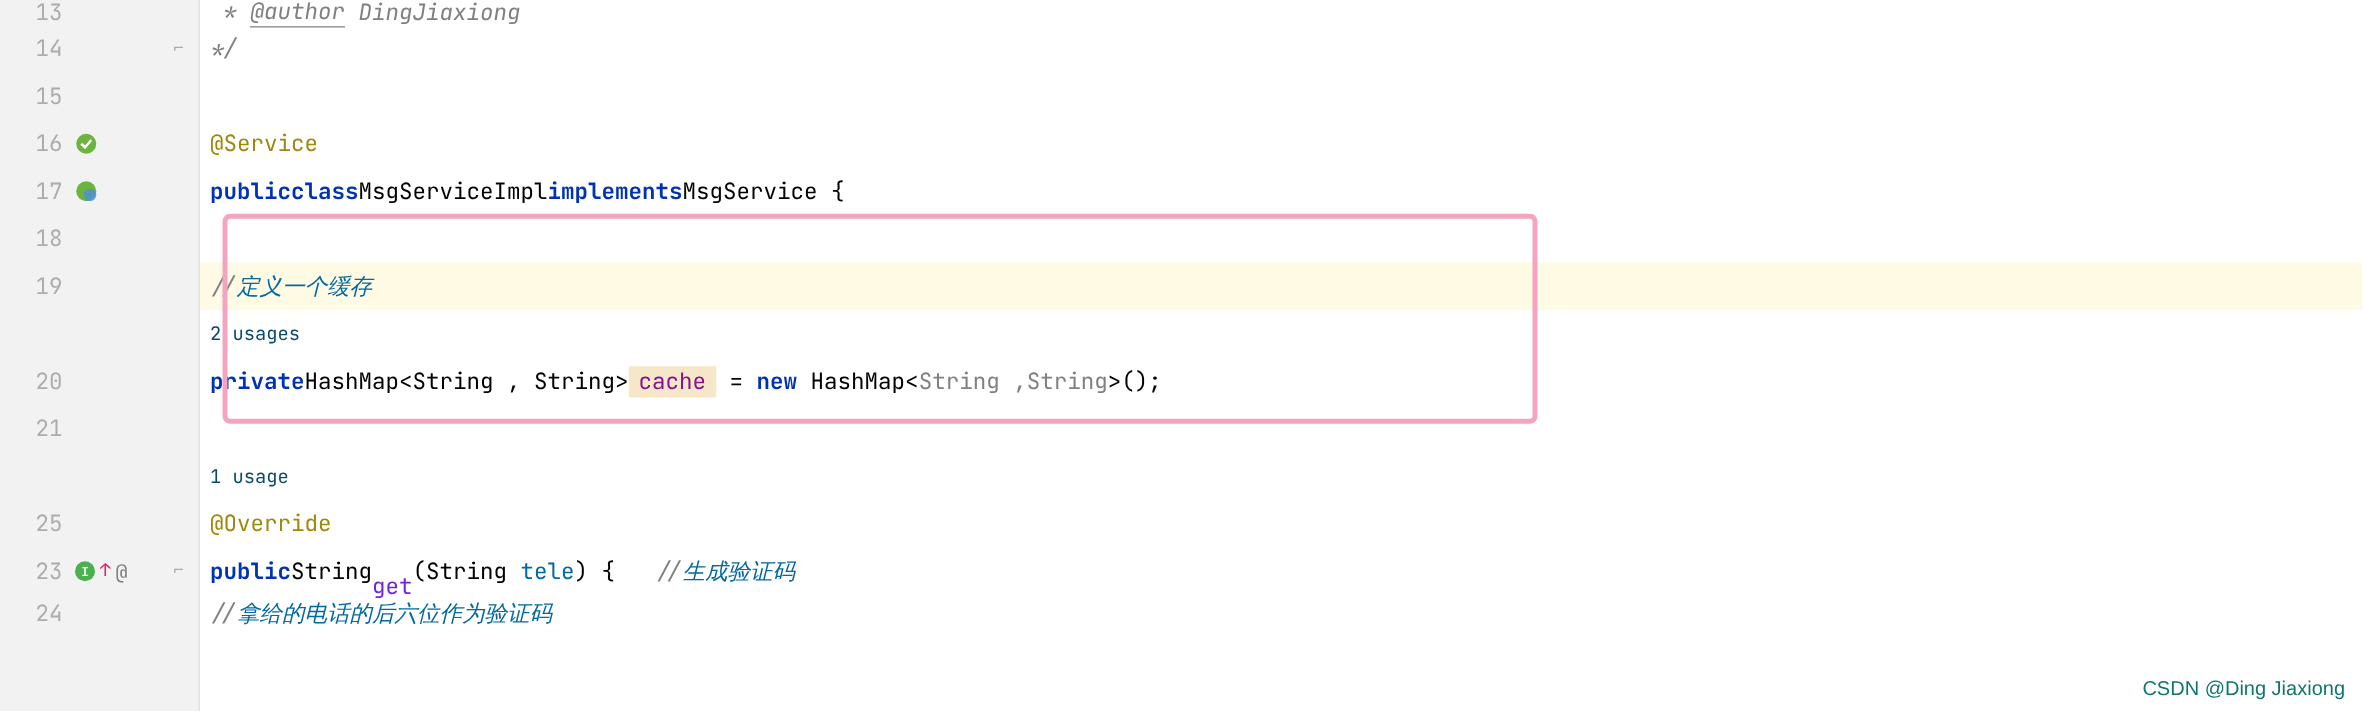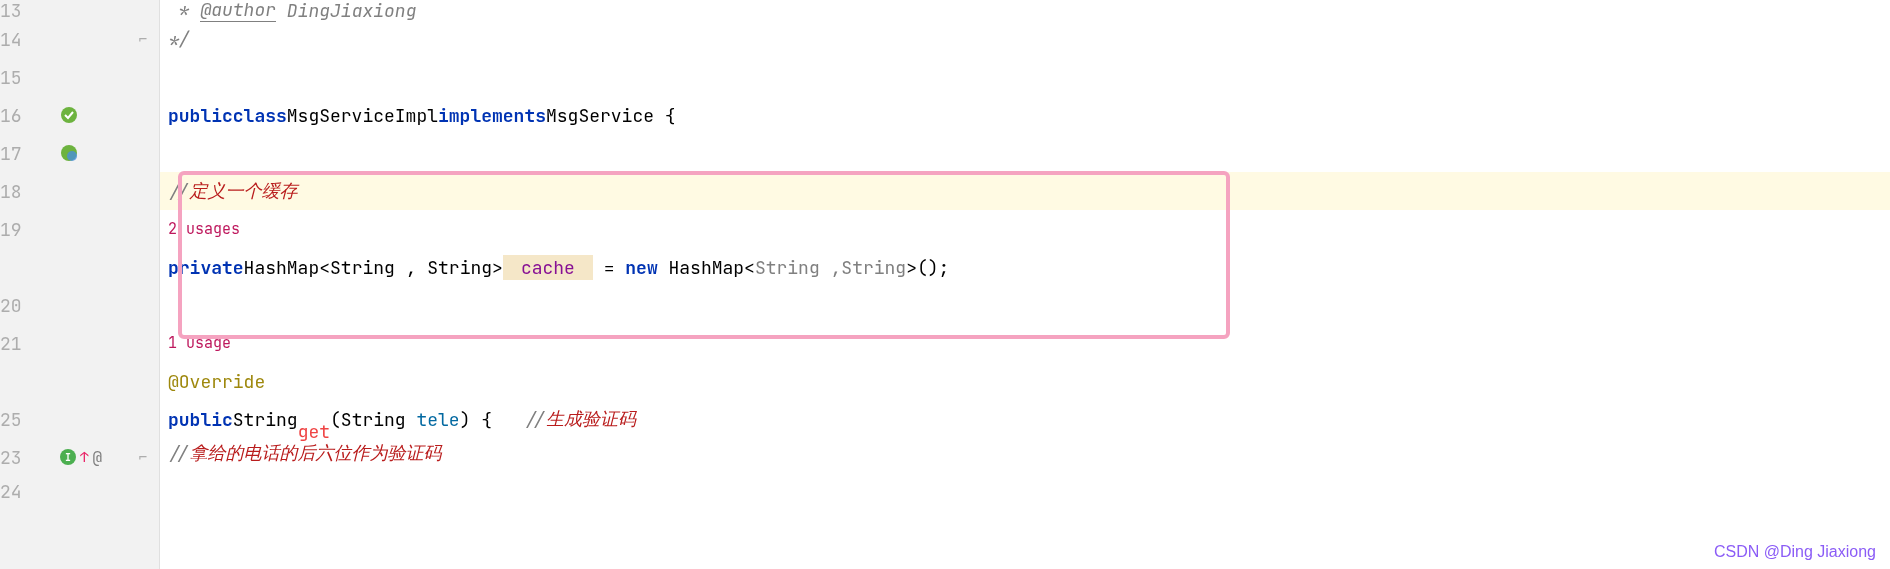--- a/index.html
+++ b/index.html
@@ -24,20 +24,21 @@
     }
     .gutter-row {
       display: flex;
       align-items: center;
       height: 38px;
       padding-right: 8px;
     }
     .line-number {
       color: #adadad;
       font-size: 18px;
+      text-align: right;
       width: 56px;
       padding-right: 6px;
     }
     .gutter-icons {
       display: flex;
       align-items: center;
       gap: 4px;
       flex: 1;
       justify-content: flex-start;
       padding-left: 4px;
@@ -84,52 +85,52 @@
       height: 38px;
       display: flex;
       align-items: center;
       padding-left: 8px;
       white-space: pre;
     }
     .code-line.highlighted {
       background: #fffae3;
     }
     .comment { color: #808080; font-style: italic; }
-    .comment-cn { color: #b91c1c; font-style: italic; font-family: 'SimSun', serif; }
+    .comment-cn { color: #0369a1; font-style: italic; font-family: 'SimSun', serif; }
     .annotation { color: #9e880d; }
     .keyword { color: #0033b3; font-weight: bold; }
     .type { color: #000000; }
-    .method { color: #ef4444; margin-top: 24px; }
+    .method { color: #6d28d9; margin-top: 24px; }
     .punct { color: #000000; }
     .identifier { color: #0369a1; }
     .field-highlight { 
       color: #871094; 
       background: #f5e7c8;
-      padding: 1px 18px;
+      padding: 1px 8px;
     }
     .type-param { color: #808080; }
     .usages-hint {
-      color: #be185d;
+      color: #0c4a6e;
       font-size: 15px;
     }
     .highlight-box {
       position: absolute;
       border: 4px solid #f5a3c0;
       border-radius: 6px;
       pointer-events: none;
       left: 18px;
       top: 171px;
       width: 1052px;
       height: 168px;
     }
     .watermark {
       position: absolute;
       bottom: 8px;
       right: 14px;
-      color: #8b5cf6;
+      color: #0f766e;
       font-size: 16px;
       font-family: Arial, sans-serif;
     }
     .underlined {
       border-bottom: 1px solid #808080;
     }
   </style>
 </head>
 <body>
 
@@ -211,20 +212,21 @@
     <div class="gutter-row" style="height:30px">
       <span class="line-number">24</span>
       <div class="gutter-icons"></div>
     </div>
   </div>
 
   <div class="code-area">
     <div class="code-line" style="height:20px">  <span class="comment"> * </span><span class="comment underlined">@author</span><span class="comment"> </span><span class="comment">DingJiaxiong</span></div>
     <div class="code-line">  <span class="comment">*/</span></div>
     <div class="code-line"></div>
+    <div class="code-line"><span class="annotation">@Service</span></div>
     <div class="code-line"><span class="keyword">public</span> <span class="keyword">class</span> <span class="type">MsgServiceImpl</span> <span class="keyword">implements</span> <span class="type">MsgService</span><span class="punct"> {</span></div>
     <div class="code-line"></div>
     <div class="code-line highlighted">    <span class="comment">//</span><span class="comment-cn">定义一个缓存</span></div>
     <div class="code-line">    <span class="usages-hint">2 usages</span></div>
     <div class="code-line">    <span class="keyword">private</span> <span class="type">HashMap</span><span class="punct">&lt;</span><span class="type">String</span><span class="punct"> , </span><span class="type">String</span><span class="punct">&gt;</span> <span class="field-highlight">cache</span><span class="punct"> = </span><span class="keyword">new</span><span class="type"> HashMap</span><span class="punct">&lt;</span><span class="type-param">String</span><span class="type-param"> ,</span><span class="type-param">String</span><span class="punct">&gt;</span><span class="punct">();</span></div>
     <div class="code-line"></div>
     <div class="code-line">    <span class="usages-hint">1 usage</span></div>
     <div class="code-line">    <span class="annotation">@Override</span></div>
     <div class="code-line">    <span class="keyword">public</span> <span class="type">String</span> <span class="method">get</span><span class="punct">(</span><span class="type">String</span><span class="identifier"> tele</span><span class="punct">)</span><span class="punct"> {</span><span class="comment">   //</span><span class="comment-cn">生成验证码</span></div>
     <div class="code-line" style="height:30px">        <span class="comment">//</span><span class="comment-cn">拿给的电话的后六位作为验证码</span></div>

